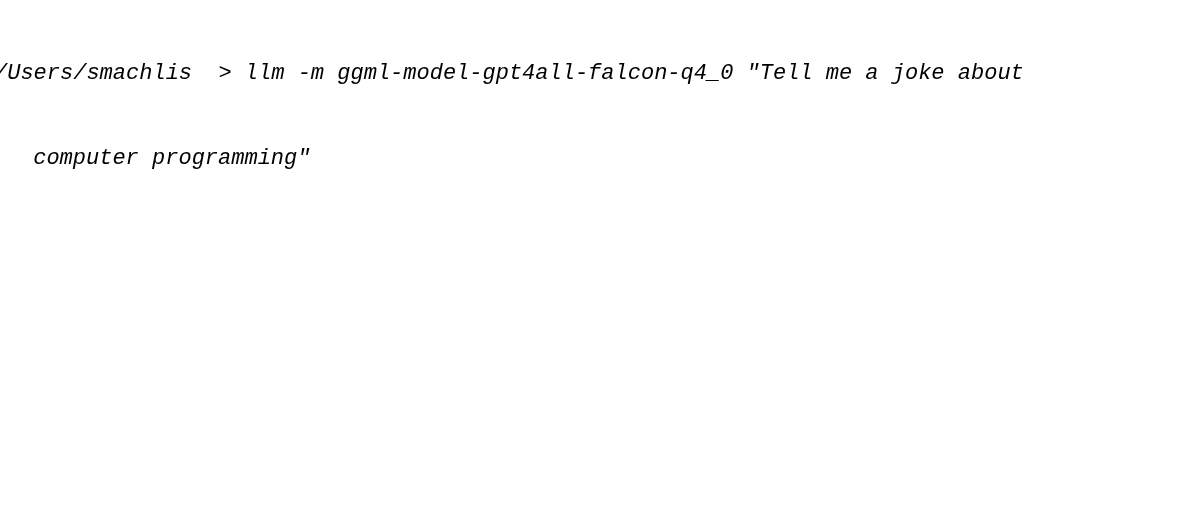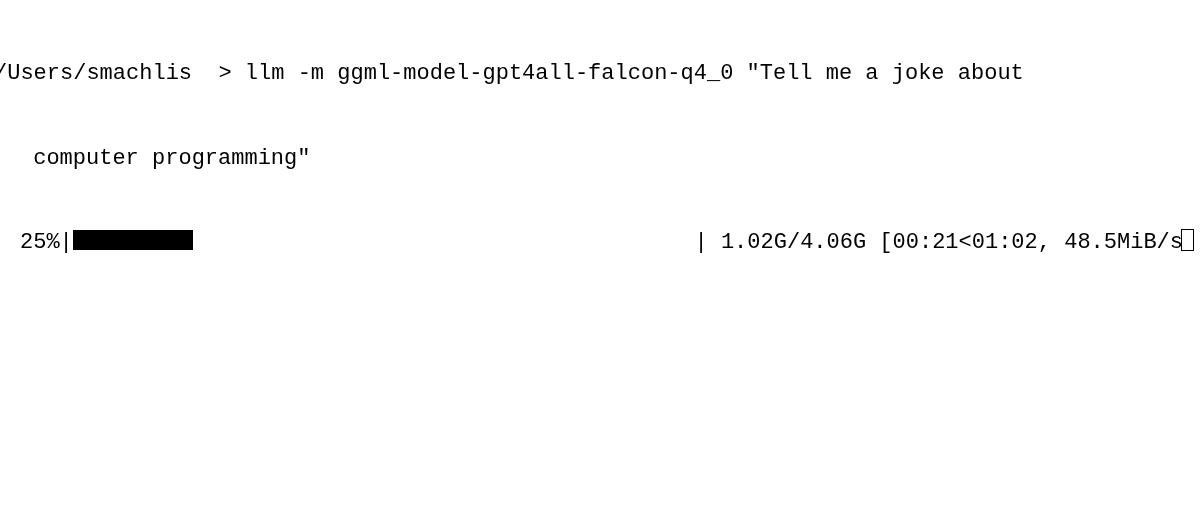--- a/index.html
+++ b/index.html
@@ -1,18 +1,19 @@
 <!DOCTYPE html>
 <html><head>
   <meta charset="utf-8">
   <style>
     * {
       margin: 0;
       padding: 0;
       box-sizing: border-box;
+      font-style: italic;
     }
     body {
       width: 1200px;
       height: 506px;
       background: #ffffff;
       font-family: "Menlo", "Monaco", "Consolas", "Courier New", monospace;
       font-size: 22px;
       line-height: 1.28;
       color: #000;
       overflow: hidden;
@@ -71,18 +72,13 @@
       top: -2px;
       margin-left: -2px;
     }
   </style>
 </head>
 <body>
 
 <div class="terminal">
   <span class="line line1"><span>/Users/smachlis</span>  <span>&gt;</span> <span>llm -m ggml-model-gpt4all-falcon-q4_0 "Tell me a joke about</span></span>
   <span class="line line2"><span> computer programming"</span></span>
-  <div class="prog-line">
-    <span class="pct">25%</span><span>|</span><span class="bar-wrap"><span class="bar-fill"></span></span>
-    <span class="bar-space"></span>
-    <span class="stats"><span>|</span><span> 1.02G/4.06G [00:21&lt;01:02, 48.5MiB/s</span><span class="cursor-box"></span></span>
-  </div>
 </div>
 
 </body></html>

